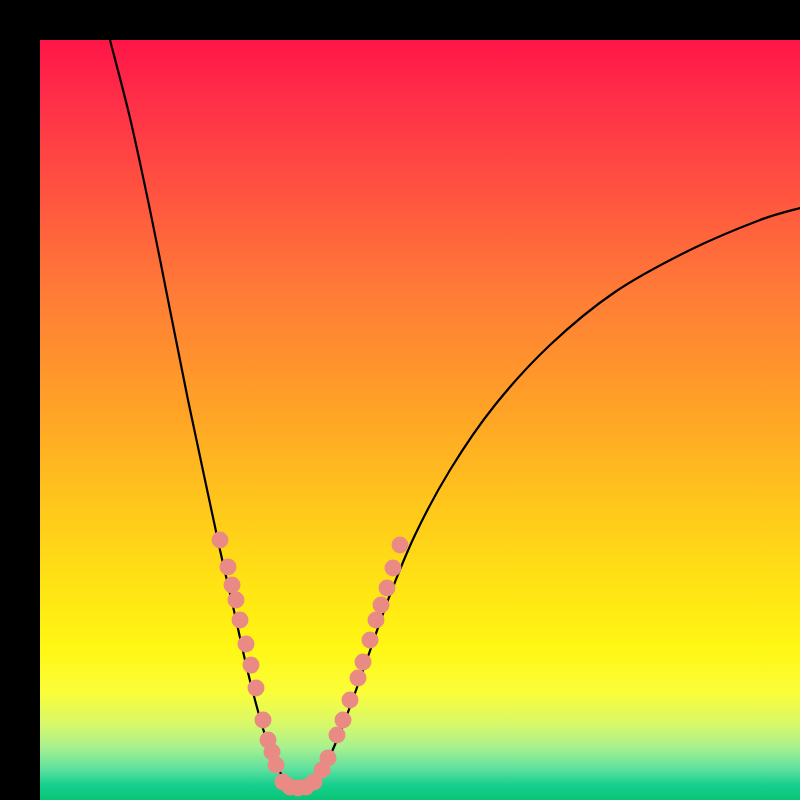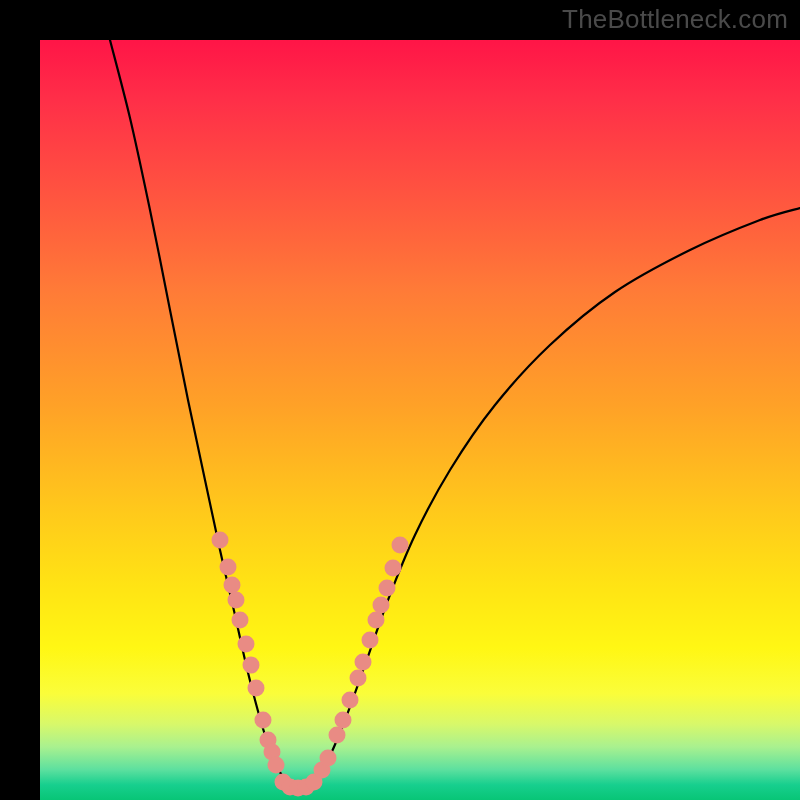--- a/index.html
+++ b/index.html
@@ -59,21 +59,20 @@
     top: 40px;
     width: 760px;
     height: 760px;
     z-index: 2;
   }
 </style>
 </head>
 <body>
 
 <div class="frame">
-  <div class="watermark">TheBottleneck.com</div>
 
   <div class="plot"></div>
 
   <svg class="curve" viewBox="0 0 760 760">
     <g>
       <path id="curve-path" d="M 70 0 C 73.3 13.0, 83.3 49.7, 90 78 C 96.7 106.3, 103.3 138.0, 110 170 C 116.7 202.0, 123.7 238.3, 130 270 C 136.3 301.7, 142.2 331.7, 148 360 C 153.8 388.3, 159.7 415.0, 165 440 C 170.3 465.0, 175.0 487.5, 180 510 C 185.0 532.5, 190.8 556.7, 195 575 C 199.2 593.3, 201.7 605.8, 205 620 C 208.3 634.2, 211.7 647.5, 215 660 C 218.3 672.5, 221.7 684.7, 225 695 C 228.3 705.3, 231.7 714.5, 235 722 C 238.3 729.5, 241.8 735.7, 245 740 C 248.2 744.3, 250.8 746.7, 254 748 C 257.2 749.3, 260.5 749.3, 264 748 C 267.5 746.7, 271.0 744.7, 275 740 C 279.0 735.3, 283.0 730.0, 288 720 C 293.0 710.0, 298.8 695.8, 305 680 C 311.2 664.2, 317.8 645.0, 325 625 C 332.2 605.0, 339.7 581.7, 348 560 C 356.3 538.3, 364.7 516.7, 375 495 C 385.3 473.3, 396.7 451.7, 410 430 C 423.3 408.3, 438.3 385.8, 455 365 C 471.7 344.2, 490.0 323.8, 510 305 C 530.0 286.2, 551.7 267.8, 575 252 C 598.3 236.2, 625.8 222.0, 650 210 C 674.2 198.0, 701.7 187.0, 720 180 C 738.3 173.0, 753.3 170.0, 760 168" fill="none" stroke="#000" stroke-width="2.2" stroke-linejoin="round" stroke-linecap="round"></path>
     </g>
     <g id="markers">
         <circle cx="180" cy="500" r="8.5" fill="#e98b84"></circle>
         <circle cx="188" cy="527" r="8.5" fill="#e98b84"></circle>

